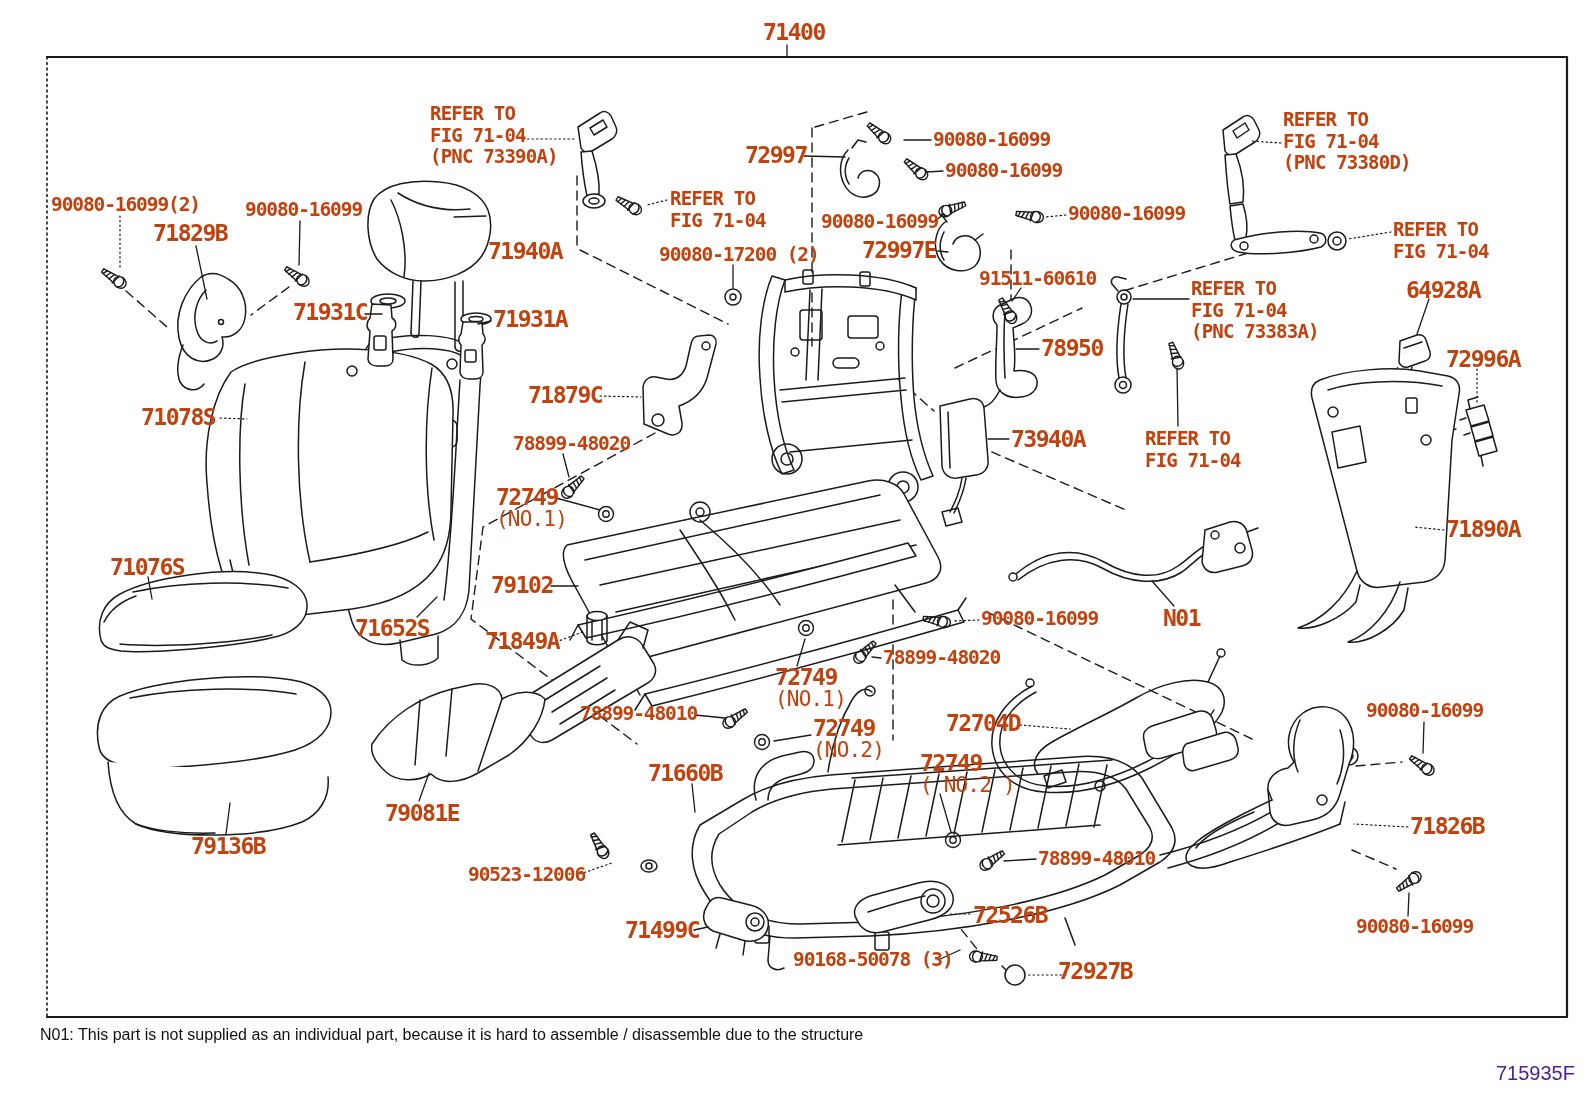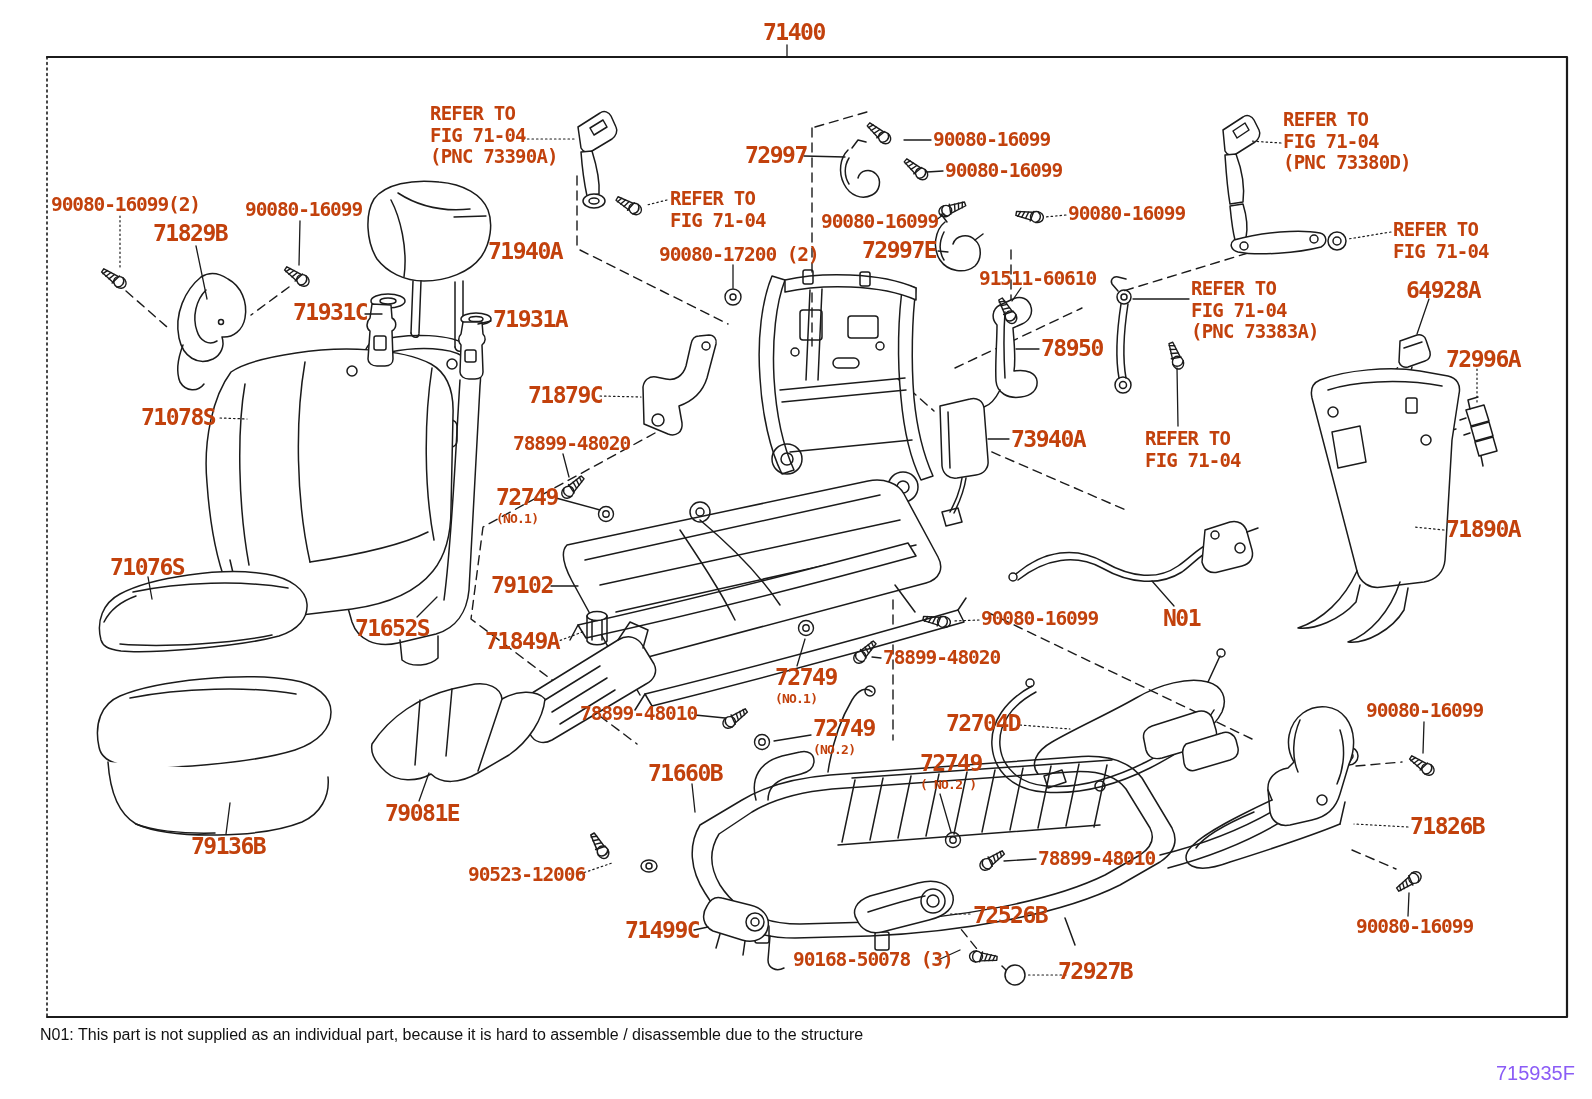--- a/index.html
+++ b/index.html
@@ -4,26 +4,26 @@
 <style>
   html,body{margin:0;padding:0;background:#ffffff;}
   .stage{position:relative;width:1592px;height:1099px;background:#fff;overflow:hidden;
          font-family:"DejaVu Sans Mono",monospace;}
   svg.art{position:absolute;left:0;top:0;}
   .lbl{position:absolute;white-space:pre;color:#c2410c;
        font-family:"DejaVu Sans Mono",monospace;font-weight:bold;}
   .lbl-big{font-size:23px;letter-spacing:-1.5px;line-height:23px;}
   .lbl-small{font-size:19.5px;letter-spacing:-1.1px;line-height:20px;}
   .lbl-refer{font-size:19px;letter-spacing:-0.8px;line-height:21.5px;}
-  .lbl-sub{font-weight:bold;font-size:13px;letter-spacing:-0.8px;line-height:20px;}
+  .lbl-sub{font-weight:normal;font-size:21px;letter-spacing:-0.8px;line-height:20px;text-align:right;}
   .fig-title{position:absolute;left:763px;top:21px;}
   .note{position:absolute;left:40px;top:1026px;color:#111;
         font-family:"Liberation Sans",sans-serif;font-weight:normal;
         font-size:16px;letter-spacing:0px;}
-  .sheet{position:absolute;left:1496px;top:1062px;color:#8b5cf6;
+  .sheet{position:absolute;left:1496px;top:1062px;color:#4c1d95;
         font-family:"Liberation Sans",sans-serif;font-size:20px;}
 </style>
 </head>
 <body>
 
 <div class="stage">
 
 <svg class="art" width="1592" height="1099" viewBox="0 0 1592 1099" fill="none" stroke="#1b1b1b" stroke-width="1.5" stroke-linecap="round" stroke-linejoin="round">
 
   <defs>

